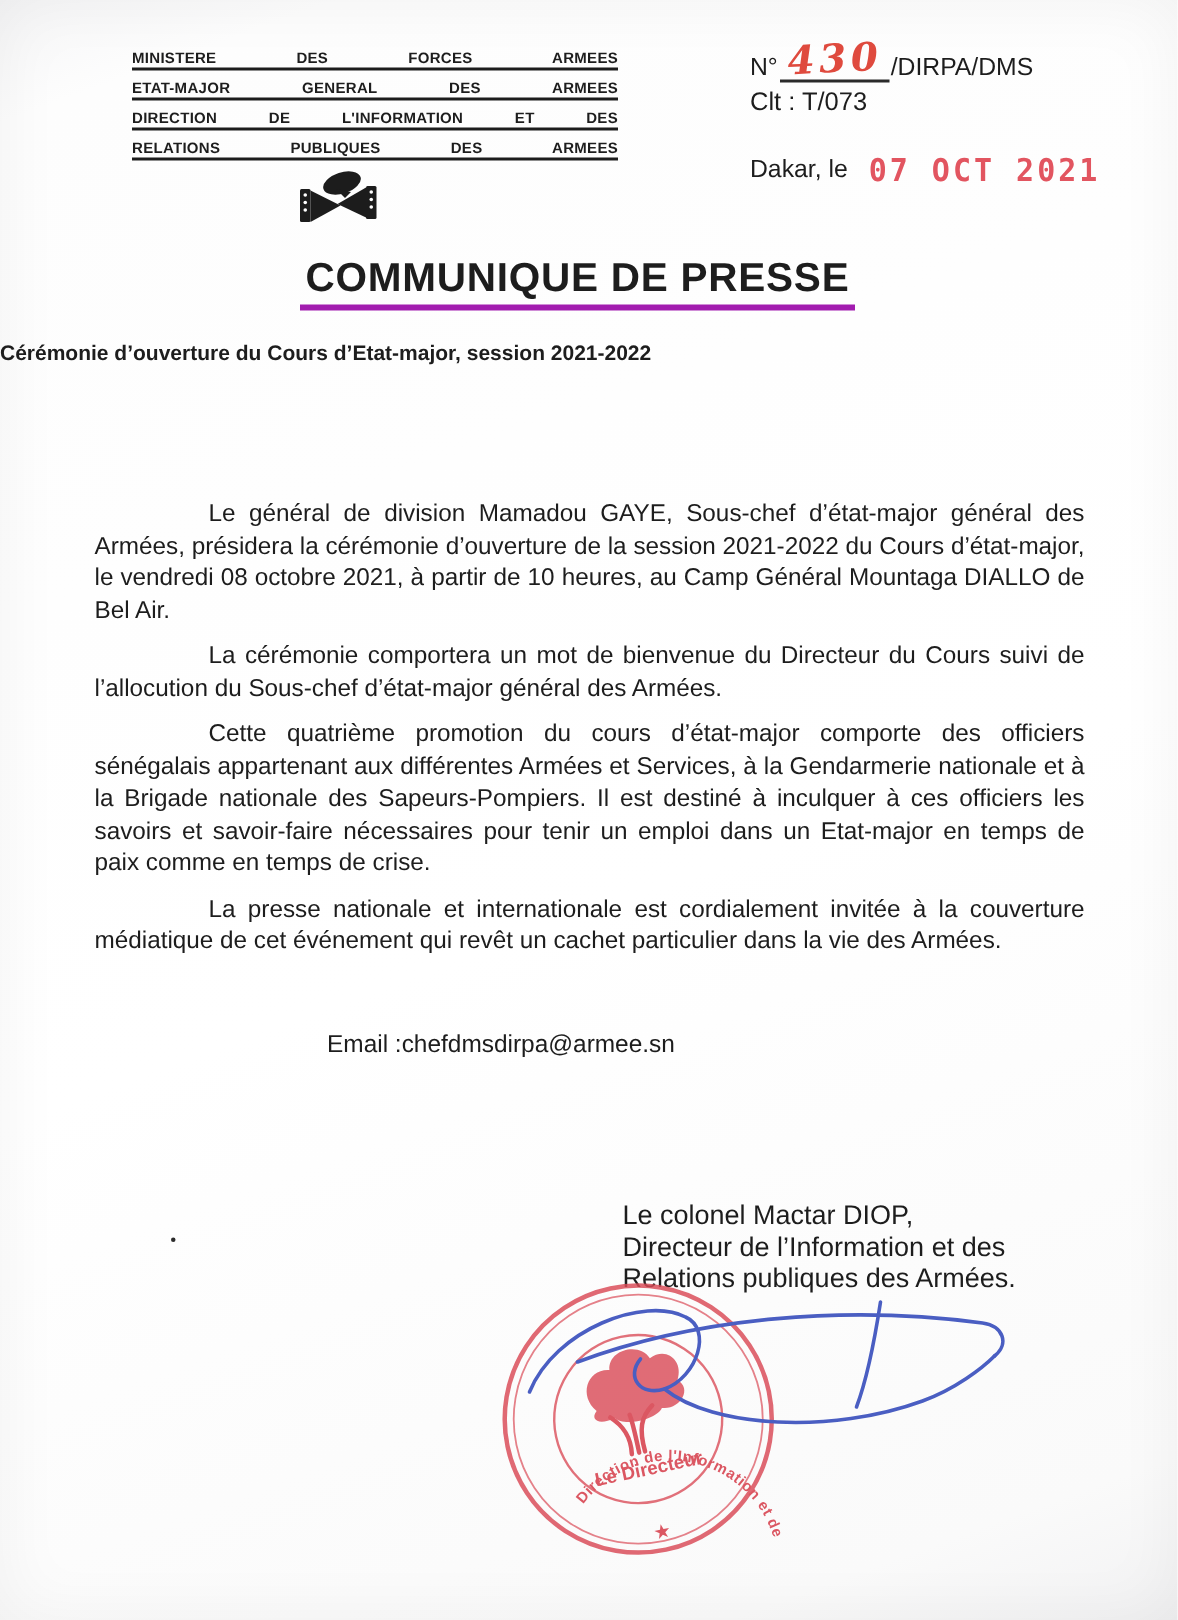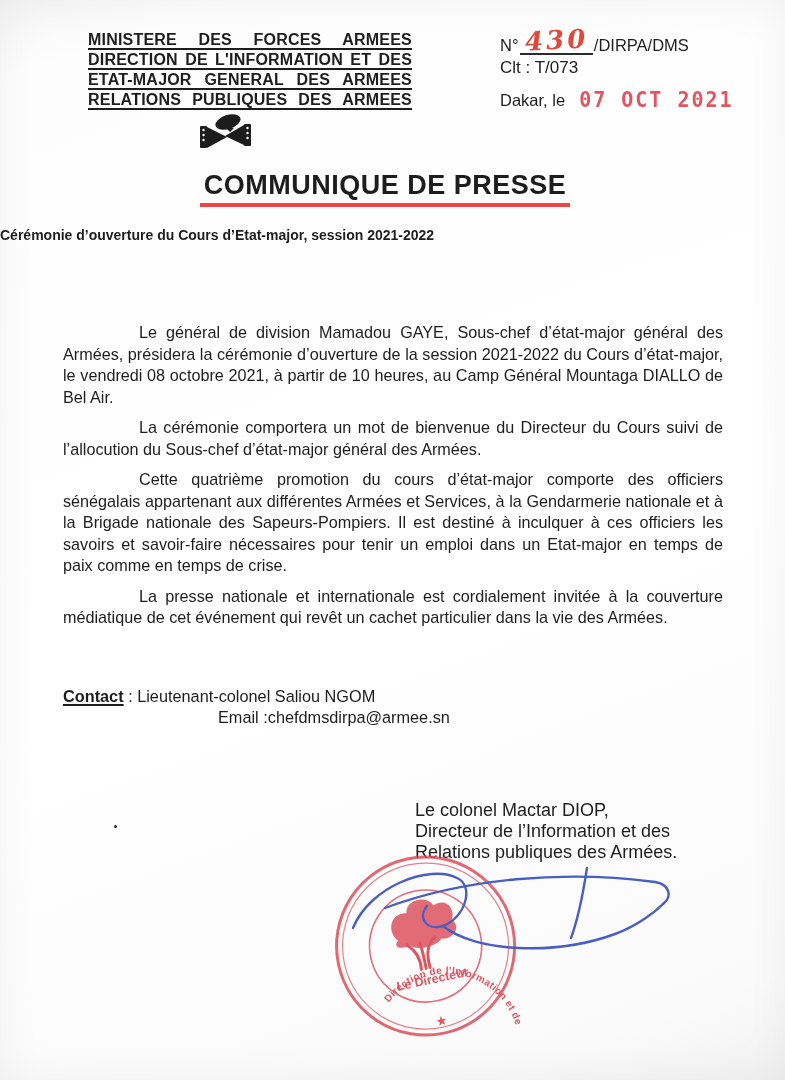--- a/index.html
+++ b/index.html
@@ -5,52 +5,52 @@
   html,body{margin:0;padding:0;}
   body{
     width:785px;height:1080px;position:relative;overflow:hidden;
     background:linear-gradient(160deg,#f6f6f7 0%,#fdfdfd 6%,#ffffff 55%,#fafafa 92%,#f2f2f3 100%);
     font-family:"Liberation Sans", sans-serif;
     color:#1d1d1d;
   }
   .page-shadow{position:absolute;inset:0;box-shadow:inset 0 0 45px rgba(0,0,0,0.05);pointer-events:none;}
 
   
-  .letterhead{position:absolute;left:88px;top:30px;width:324px;font-weight:bold;font-size:16px;line-height:20px;letter-spacing:.2px;}
+  .letterhead{position:absolute;left:88px;top:30px;width:324px;font-weight:bold;font-size:10px;line-height:20px;letter-spacing:.2px;}
   .letterhead-line{
     text-align:justify;text-align-last:justify;
     text-decoration:underline;text-decoration-thickness:1.5px;text-underline-offset:3px;
     white-space:normal;
   }
   .emblem{position:absolute;left:194px;top:112px;}
 
   
   .ref{position:absolute;left:500px;top:30px;font-size:16.5px;}
   .ref-number{display:flex;align-items:flex-end;}
   .written-wrap{border-bottom:2px solid #2a2a2a;padding:0 5px;margin:0 1px;}
   .written-number{
     font-family:"DejaVu Serif", serif;font-style:italic;font-weight:bold;
     color:#df4a3e;font-size:26px;line-height:20px;letter-spacing:3px;
     display:inline-block;transform:rotate(-3deg);
   }
   .ref-clt{margin-top:3px;font-size:17px;}
-  .dateline{margin-top:10px;display:flex;align-items:center;}
+  .dateline{margin-top:23px;display:flex;align-items:center;}
   .date-stamp{
     margin-left:14px;color:#e25560;font-weight:bold;font-size:20px;
     font-family:"DejaVu Sans Mono", monospace;letter-spacing:2px;transform:scaleY(1.05);
   }
 
   
   .title-row{position:absolute;top:170px;left:0;width:770px;text-align:center;}
-  .title-text{display:inline-block;font-size:27px;font-weight:bold;letter-spacing:.5px;border-bottom:4px solid #ef4444;padding:0 4px 2px;}
+  .title-text{display:inline-block;font-size:27px;font-weight:bold;letter-spacing:.5px;border-bottom:4px solid #a21caf;padding:0 4px 2px;}
   .subtitle{position:absolute;top:227px;left:0;width:770px;text-align:left;font-weight:bold;font-size:14px;}
   .announce{position:absolute;top:262px;left:0;width:770px;text-align:center;font-weight:bold;font-size:16px;line-height:23px;}
 
   
-  .body-text{position:absolute;left:63px;top:322px;width:660px;font-size:16.2px;line-height:21.5px;text-align:justify;}
+  .body-text{position:absolute;left:63px;top:332px;width:660px;font-size:16.2px;line-height:21.5px;text-align:justify;}
   .body-text p{margin:0 0 9px 0;text-indent:76px;}
 
   
   .contact{position:absolute;left:63px;top:686px;font-size:16.3px;line-height:20.5px;}
   .contact-label{font-weight:bold;text-decoration:underline;text-decoration-thickness:1.5px;text-underline-offset:2px;}
   .contact-indent{padding-left:155px;}
   .email-value{}
 
   
   .sig-block{position:absolute;left:415px;top:800px;font-size:18px;line-height:20.8px;}
@@ -60,22 +60,22 @@
   .signature{position:absolute;left:325px;top:856px;}
   .speck{position:absolute;left:114px;top:825px;width:3px;height:3px;background:#2b2b2b;border-radius:50%;}
 </style>
 </head>
 <body>
 
 <div class="page-shadow"></div>
 
 <div class="letterhead">
   <div class="letterhead-line">MINISTERE DES FORCES ARMEES</div>
+  <div class="letterhead-line">ETAT-MAJOR GENERAL DES ARMEES</div>
   <div class="letterhead-line">DIRECTION DE L'INFORMATION ET DES</div>
-  <div class="letterhead-line">ETAT-MAJOR GENERAL DES ARMEES</div>
   <div class="letterhead-line">RELATIONS PUBLIQUES DES ARMEES</div>
 </div>
 
 <div class="emblem">
   <svg width="66" height="44" viewBox="0 0 66 44">
     <g fill="#1c1c1c">
       <rect x="6" y="14" width="7" height="22" rx="1"></rect>
       <rect x="50" y="12" width="7" height="22" rx="1"></rect>
       <circle cx="9.5" cy="18" r="1.2" fill="#fff"></circle>
       <circle cx="9.5" cy="23" r="1.2" fill="#fff"></circle>
@@ -112,21 +112,20 @@
 </div>
 
 <div class="body-text">
   <p>Le général de division Mamadou GAYE, Sous-chef d’état-major général des Armées, présidera la cérémonie d’ouverture de la session 2021-2022 du Cours d’état-major, le vendredi 08 octobre 2021, à partir de 10 heures, au Camp Général Mountaga DIALLO de Bel Air.</p>
   <p>La cérémonie comportera un mot de bienvenue du Directeur du Cours suivi de l’allocution du Sous-chef d’état-major général des Armées.</p>
   <p>Cette quatrième promotion du cours d’état-major comporte des officiers sénégalais appartenant aux différentes Armées et Services, à la Gendarmerie nationale et à la Brigade nationale des Sapeurs-Pompiers. Il est destiné à inculquer à ces officiers les savoirs et savoir-faire nécessaires pour tenir un emploi dans un Etat-major en temps de paix comme en temps de crise.</p>
   <p>La presse nationale et internationale est cordialement invitée à la couverture médiatique de cet événement qui revêt un cachet particulier dans la vie des Armées.</p>
 </div>
 
 <div class="contact">
-  <div><span class="contact-label">Contact</span><span> : Lieutenant-colonel Saliou NGOM</span></div>
   <div class="contact-indent"><span>Email :</span><span class="email-value">chefdmsdirpa@armee.sn</span></div>
 </div>
 
 <div class="sig-block">
   <div>Le colonel Mactar DIOP,</div>
   <div>Directeur de l’Information et des</div>
   <div>Relations publiques des Armées.</div>
 </div>
 
 <div class="stamp">

